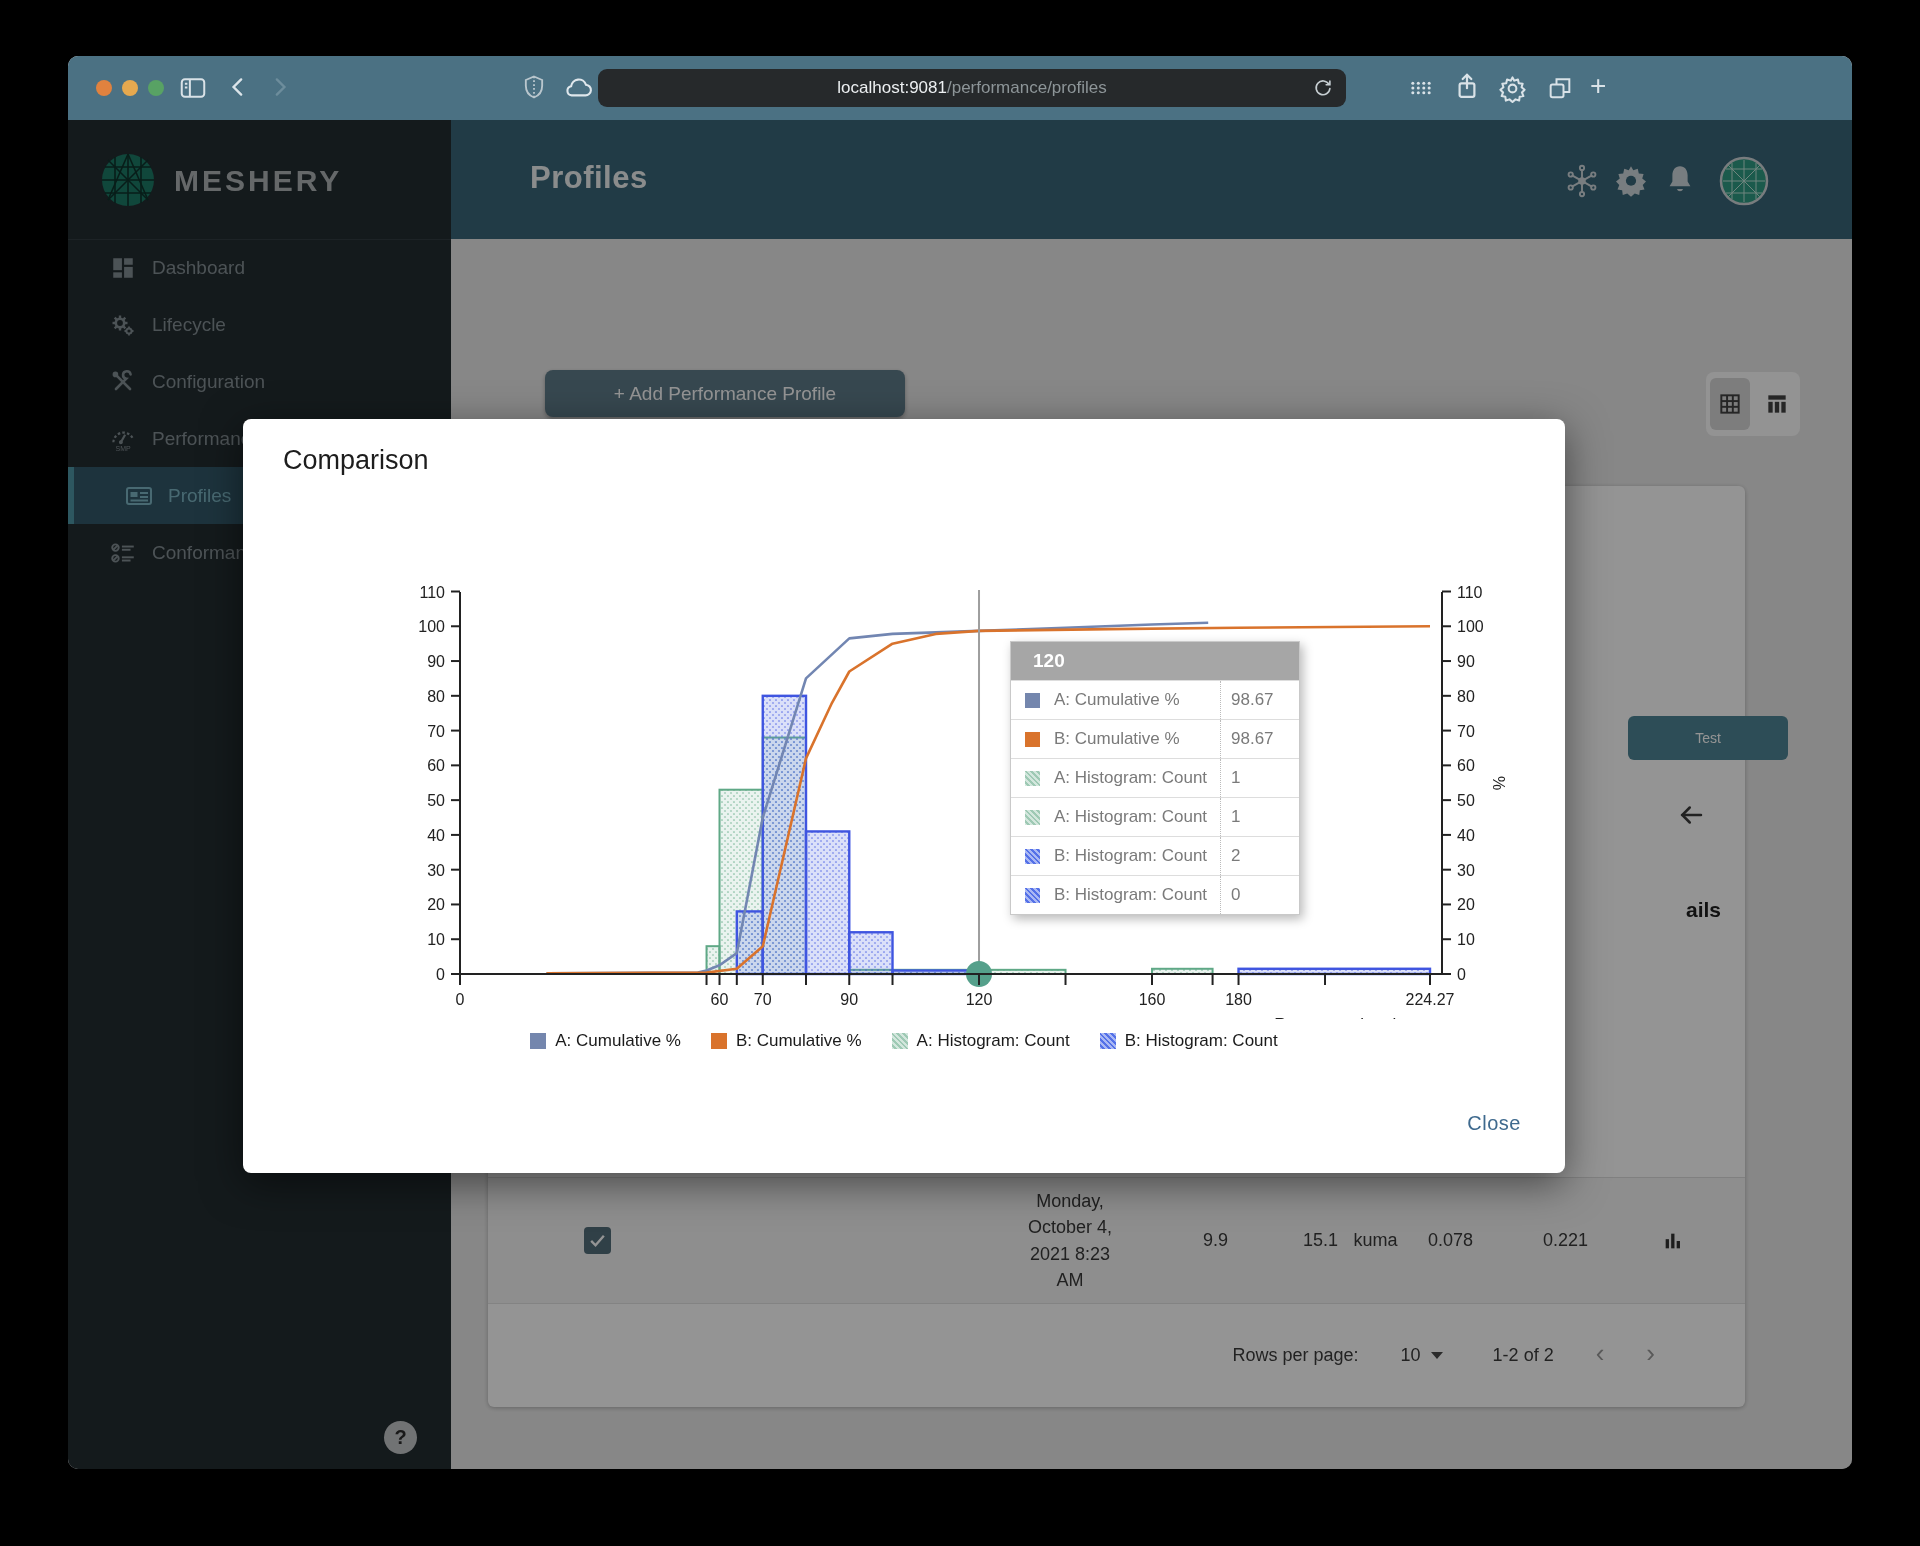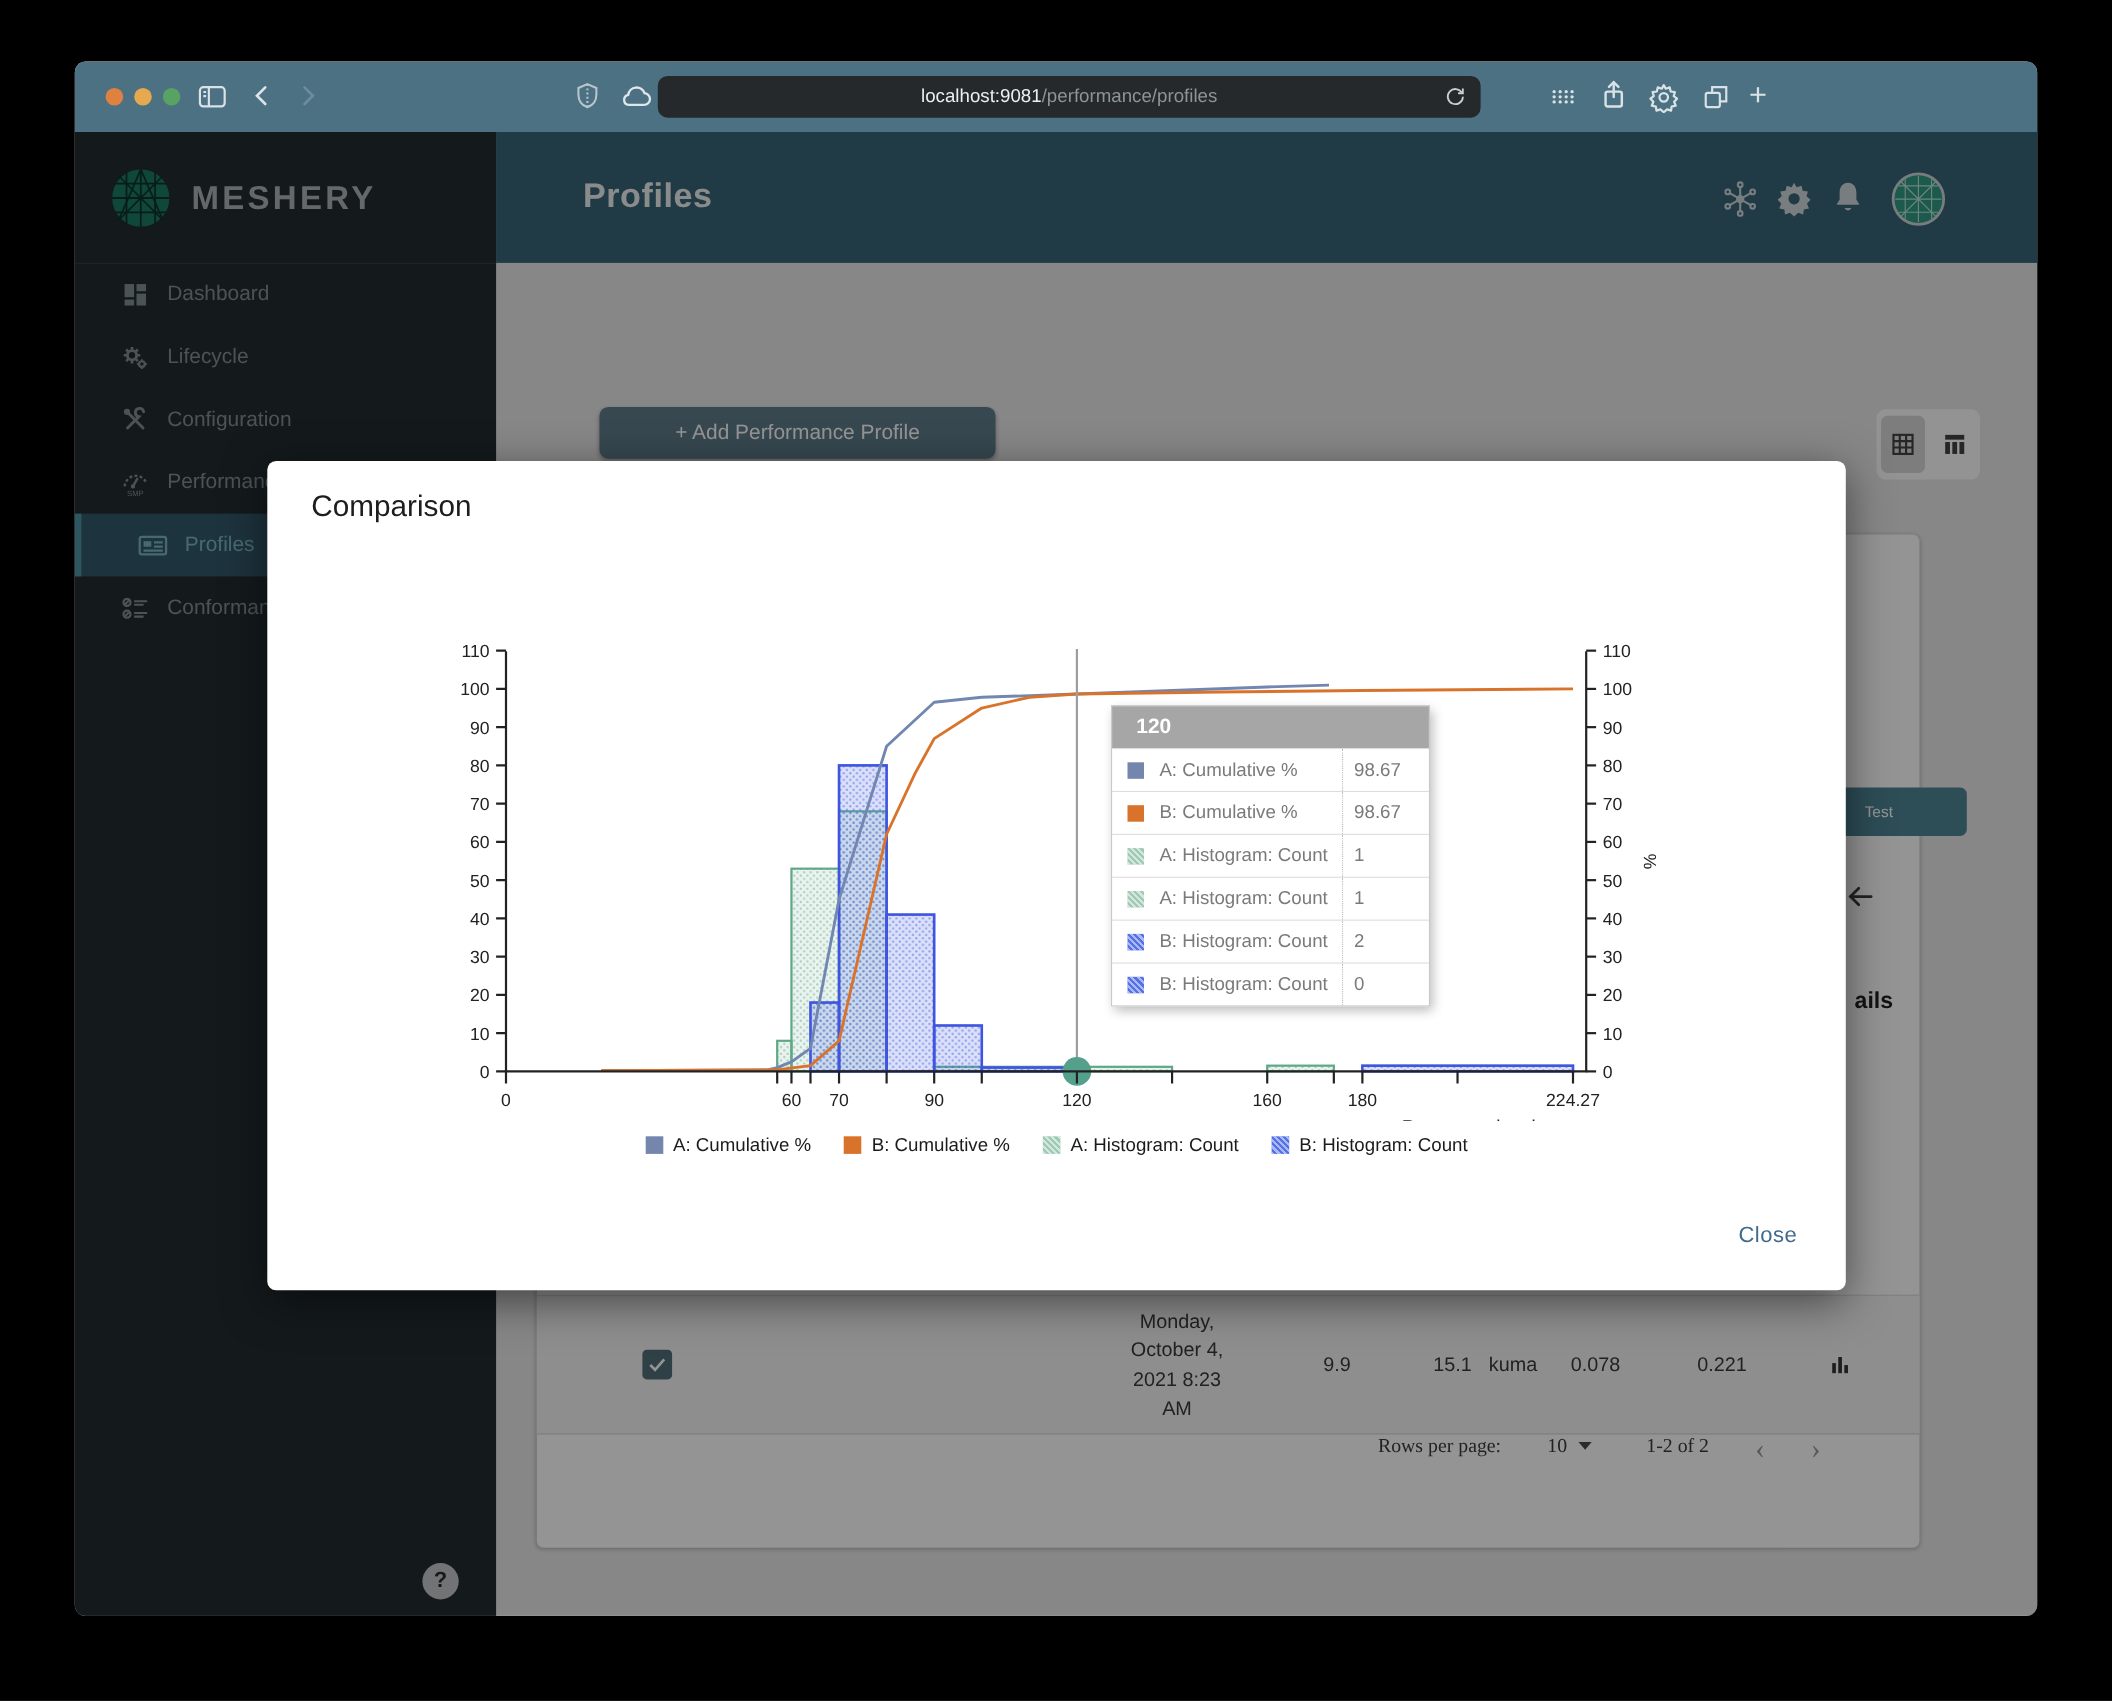--- a/index.html
+++ b/index.html
@@ -40,27 +40,27 @@
   #test-btn{position:absolute;left:1560px;top:660px;width:160px;height:44px;background:#4e8696;border:none;border-radius:6px;
     color:#fff;font-size:14px;}
   #back-arrow{position:absolute;left:1608px;top:744px;color:#3c3c3c;}
   #details-frag{position:absolute;left:1618px;top:842px;color:#1f1f1f;font-size:21px;font-weight:bold;}
   #table-row{position:absolute;left:420px;top:1121px;width:1257px;height:125px;background:#f4f4f4;
     border-top:1px solid #dcdcdc;border-bottom:1px solid #dcdcdc;color:#3a3a3a;font-size:18px;}
   #table-row .cell{position:absolute;top:0;height:100%;display:flex;align-items:center;justify-content:center;text-align:center;}
   #checkbox{position:absolute;left:96px;top:49px;width:27px;height:27px;background:#546e7a;border-radius:4px;
     display:flex;align-items:center;justify-content:center;}
   #pagination{position:absolute;left:420px;top:1247px;width:1257px;height:62px;border-top:1px solid #e2e2e2;
-    color:#3c3c3c;font-size:18px;display:flex;align-items:flex-start;justify-content:flex-end;font-family:Liberation Serif, serif;}
+    color:#3c3c3c;font-size:18px;display:flex;align-items:flex-end;justify-content:flex-end;}
   #pagination .pgitem{margin-right:42px;display:flex;align-items:center;}
   .caret{width:0;height:0;border-left:6px solid transparent;border-right:6px solid transparent;border-top:7px solid #4a4a4a;margin-left:10px;}
   .pg-chev{color:#9a9a9a;font-size:26px;line-height:1;}
   
   #dim{position:absolute;left:0;top:64px;right:0;bottom:0;background:rgba(0,0,0,.42);}
-  #modal{position:absolute;left:175px;top:363px;width:1435px;height:754px;background:#fff;border-radius:8px;
+  #modal{position:absolute;left:175px;top:363px;width:1322px;height:754px;background:#fff;border-radius:8px;
     box-shadow:0 10px 40px rgba(0,0,0,.5);}
   #modal-title{position:absolute;left:40px;top:26px;font-size:27px;color:#1d1d1d;}
   #chart-svg{position:absolute;left:0;top:0;}
   #legend{position:absolute;left:0;top:612px;width:100%;display:flex;justify-content:center;gap:30px;
     font-size:17px;color:#1b1b1b;}
   .leg-item{display:flex;align-items:center;gap:9px;}
   .leg-marker{width:16px;height:16px;flex:none;}
   #close-btn{position:absolute;right:38px;top:692px;color:#3f6a8e;font-size:20px;background:none;border:none;letter-spacing:.5px;}
   
   #tooltip{position:absolute;left:767px;top:222px;width:288px;background:#fff;border:1px solid #c9c9c9;

